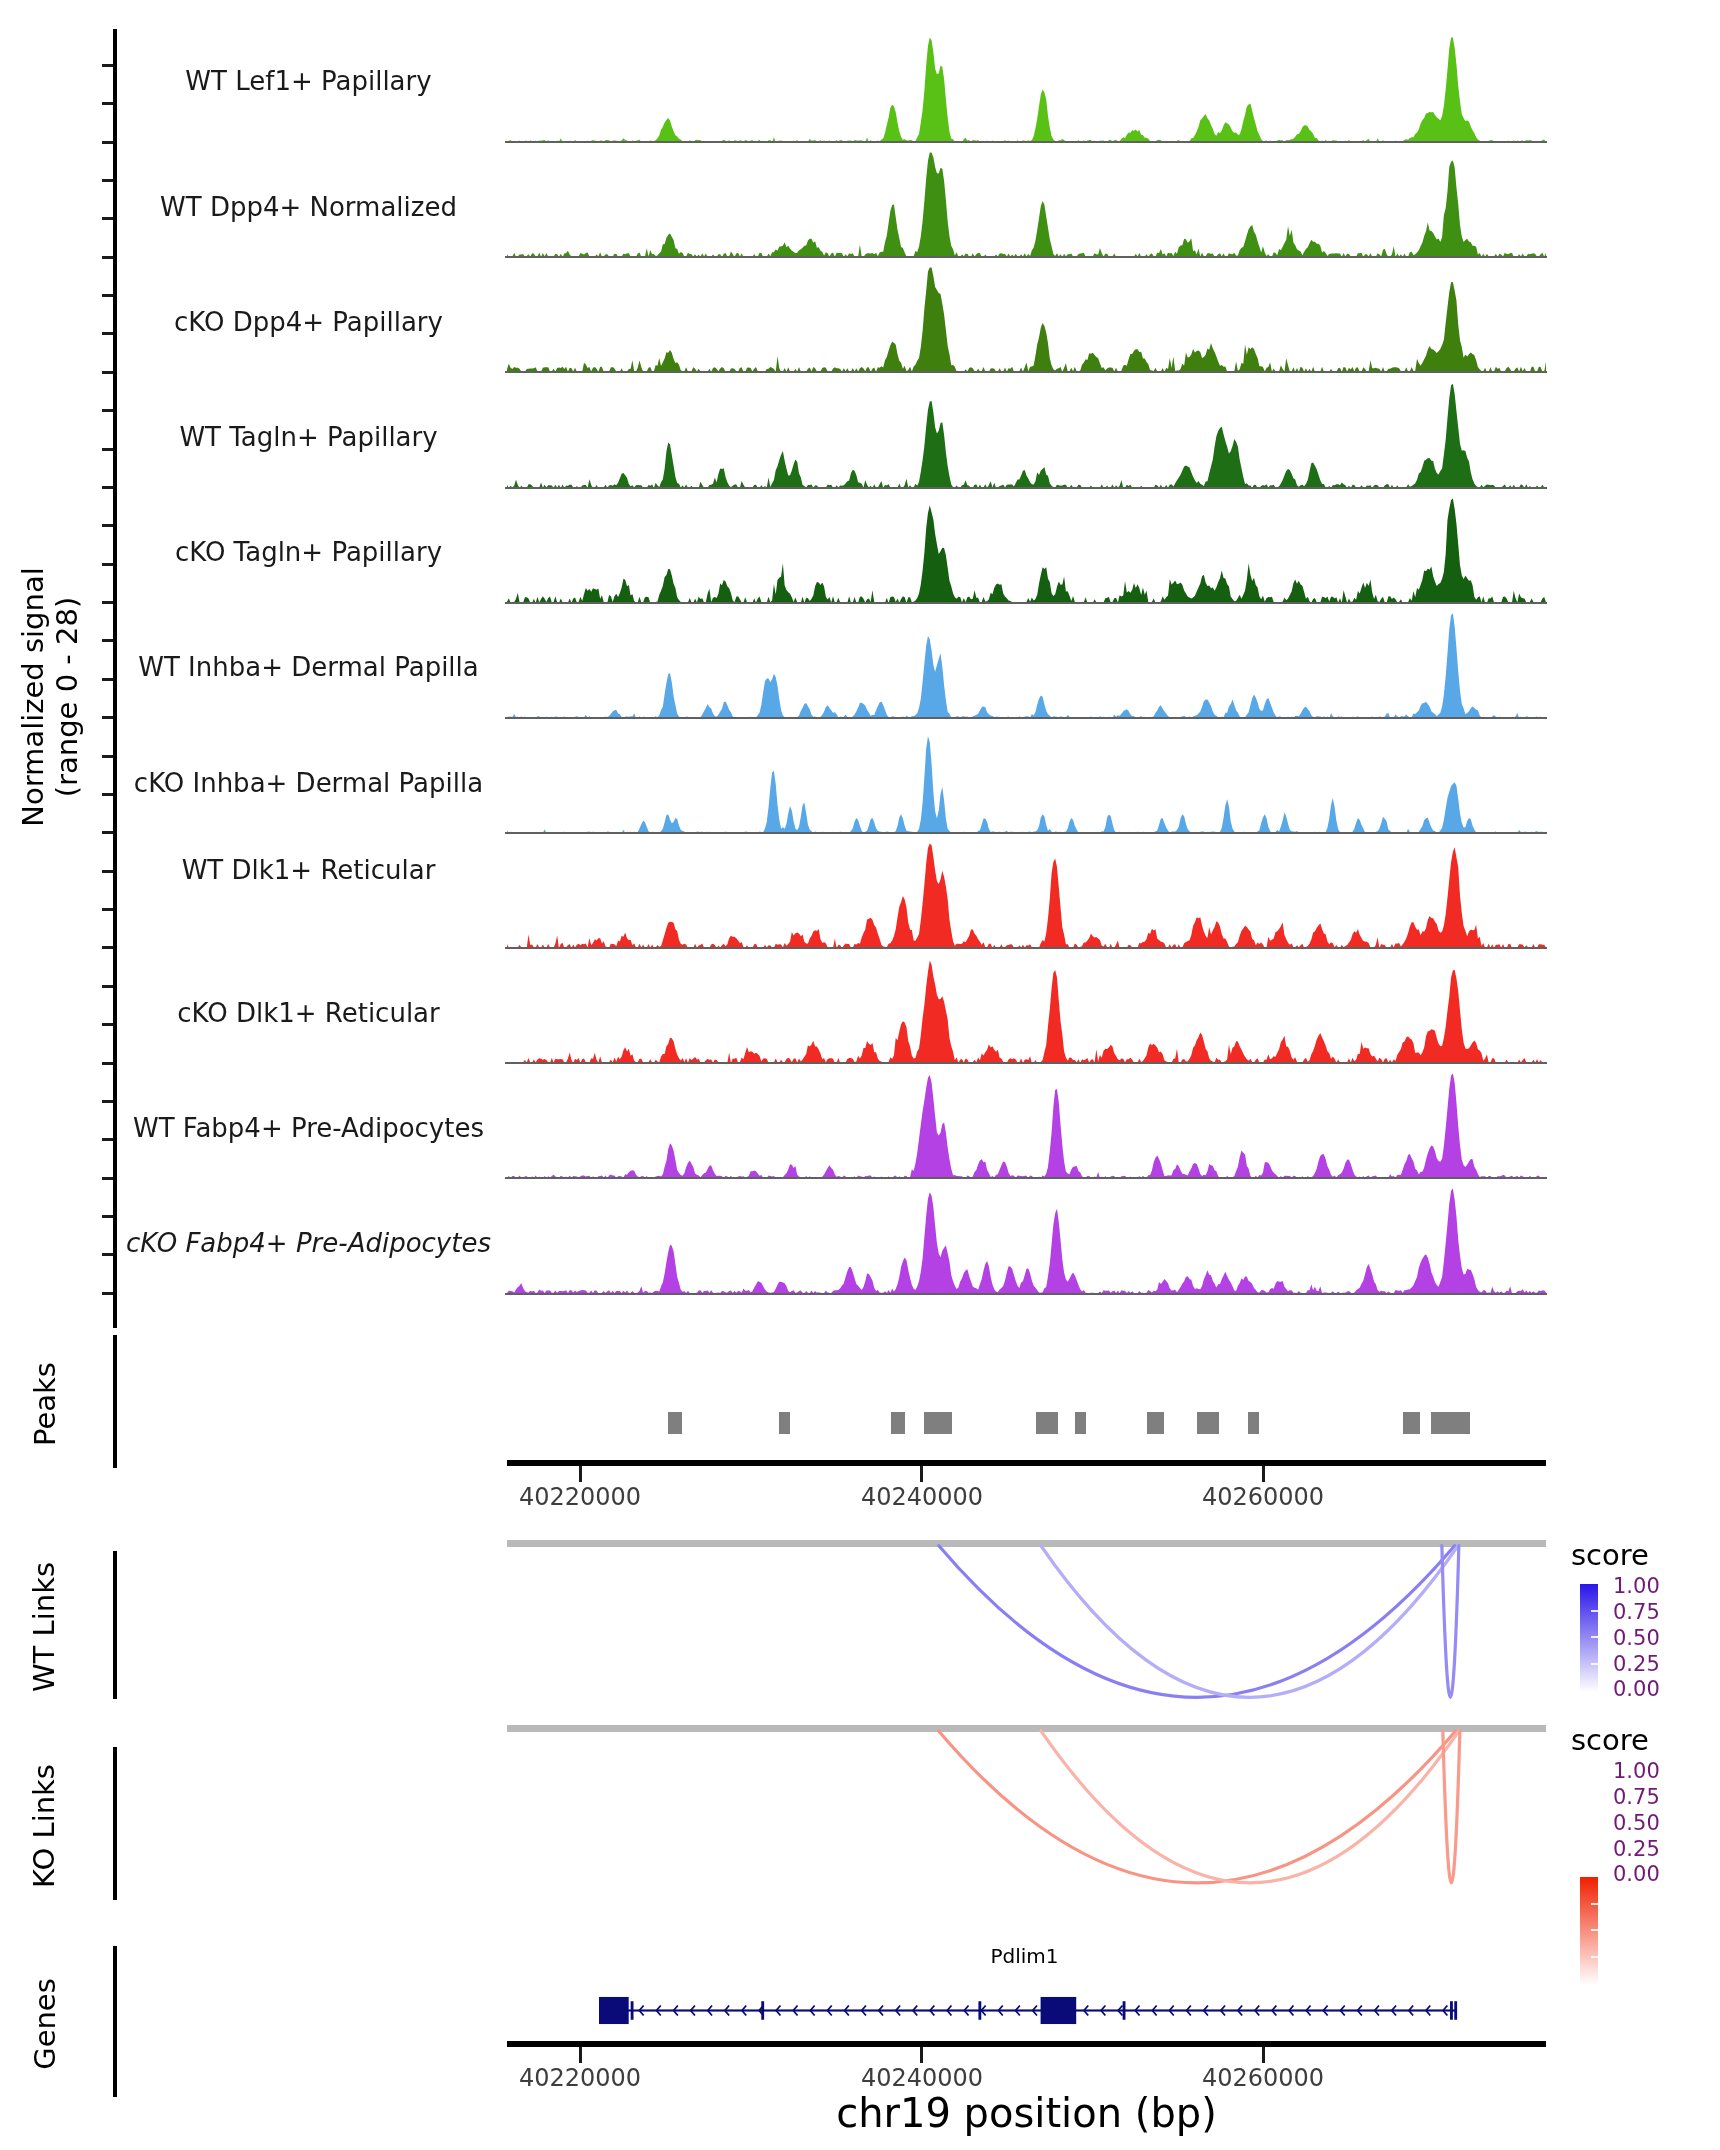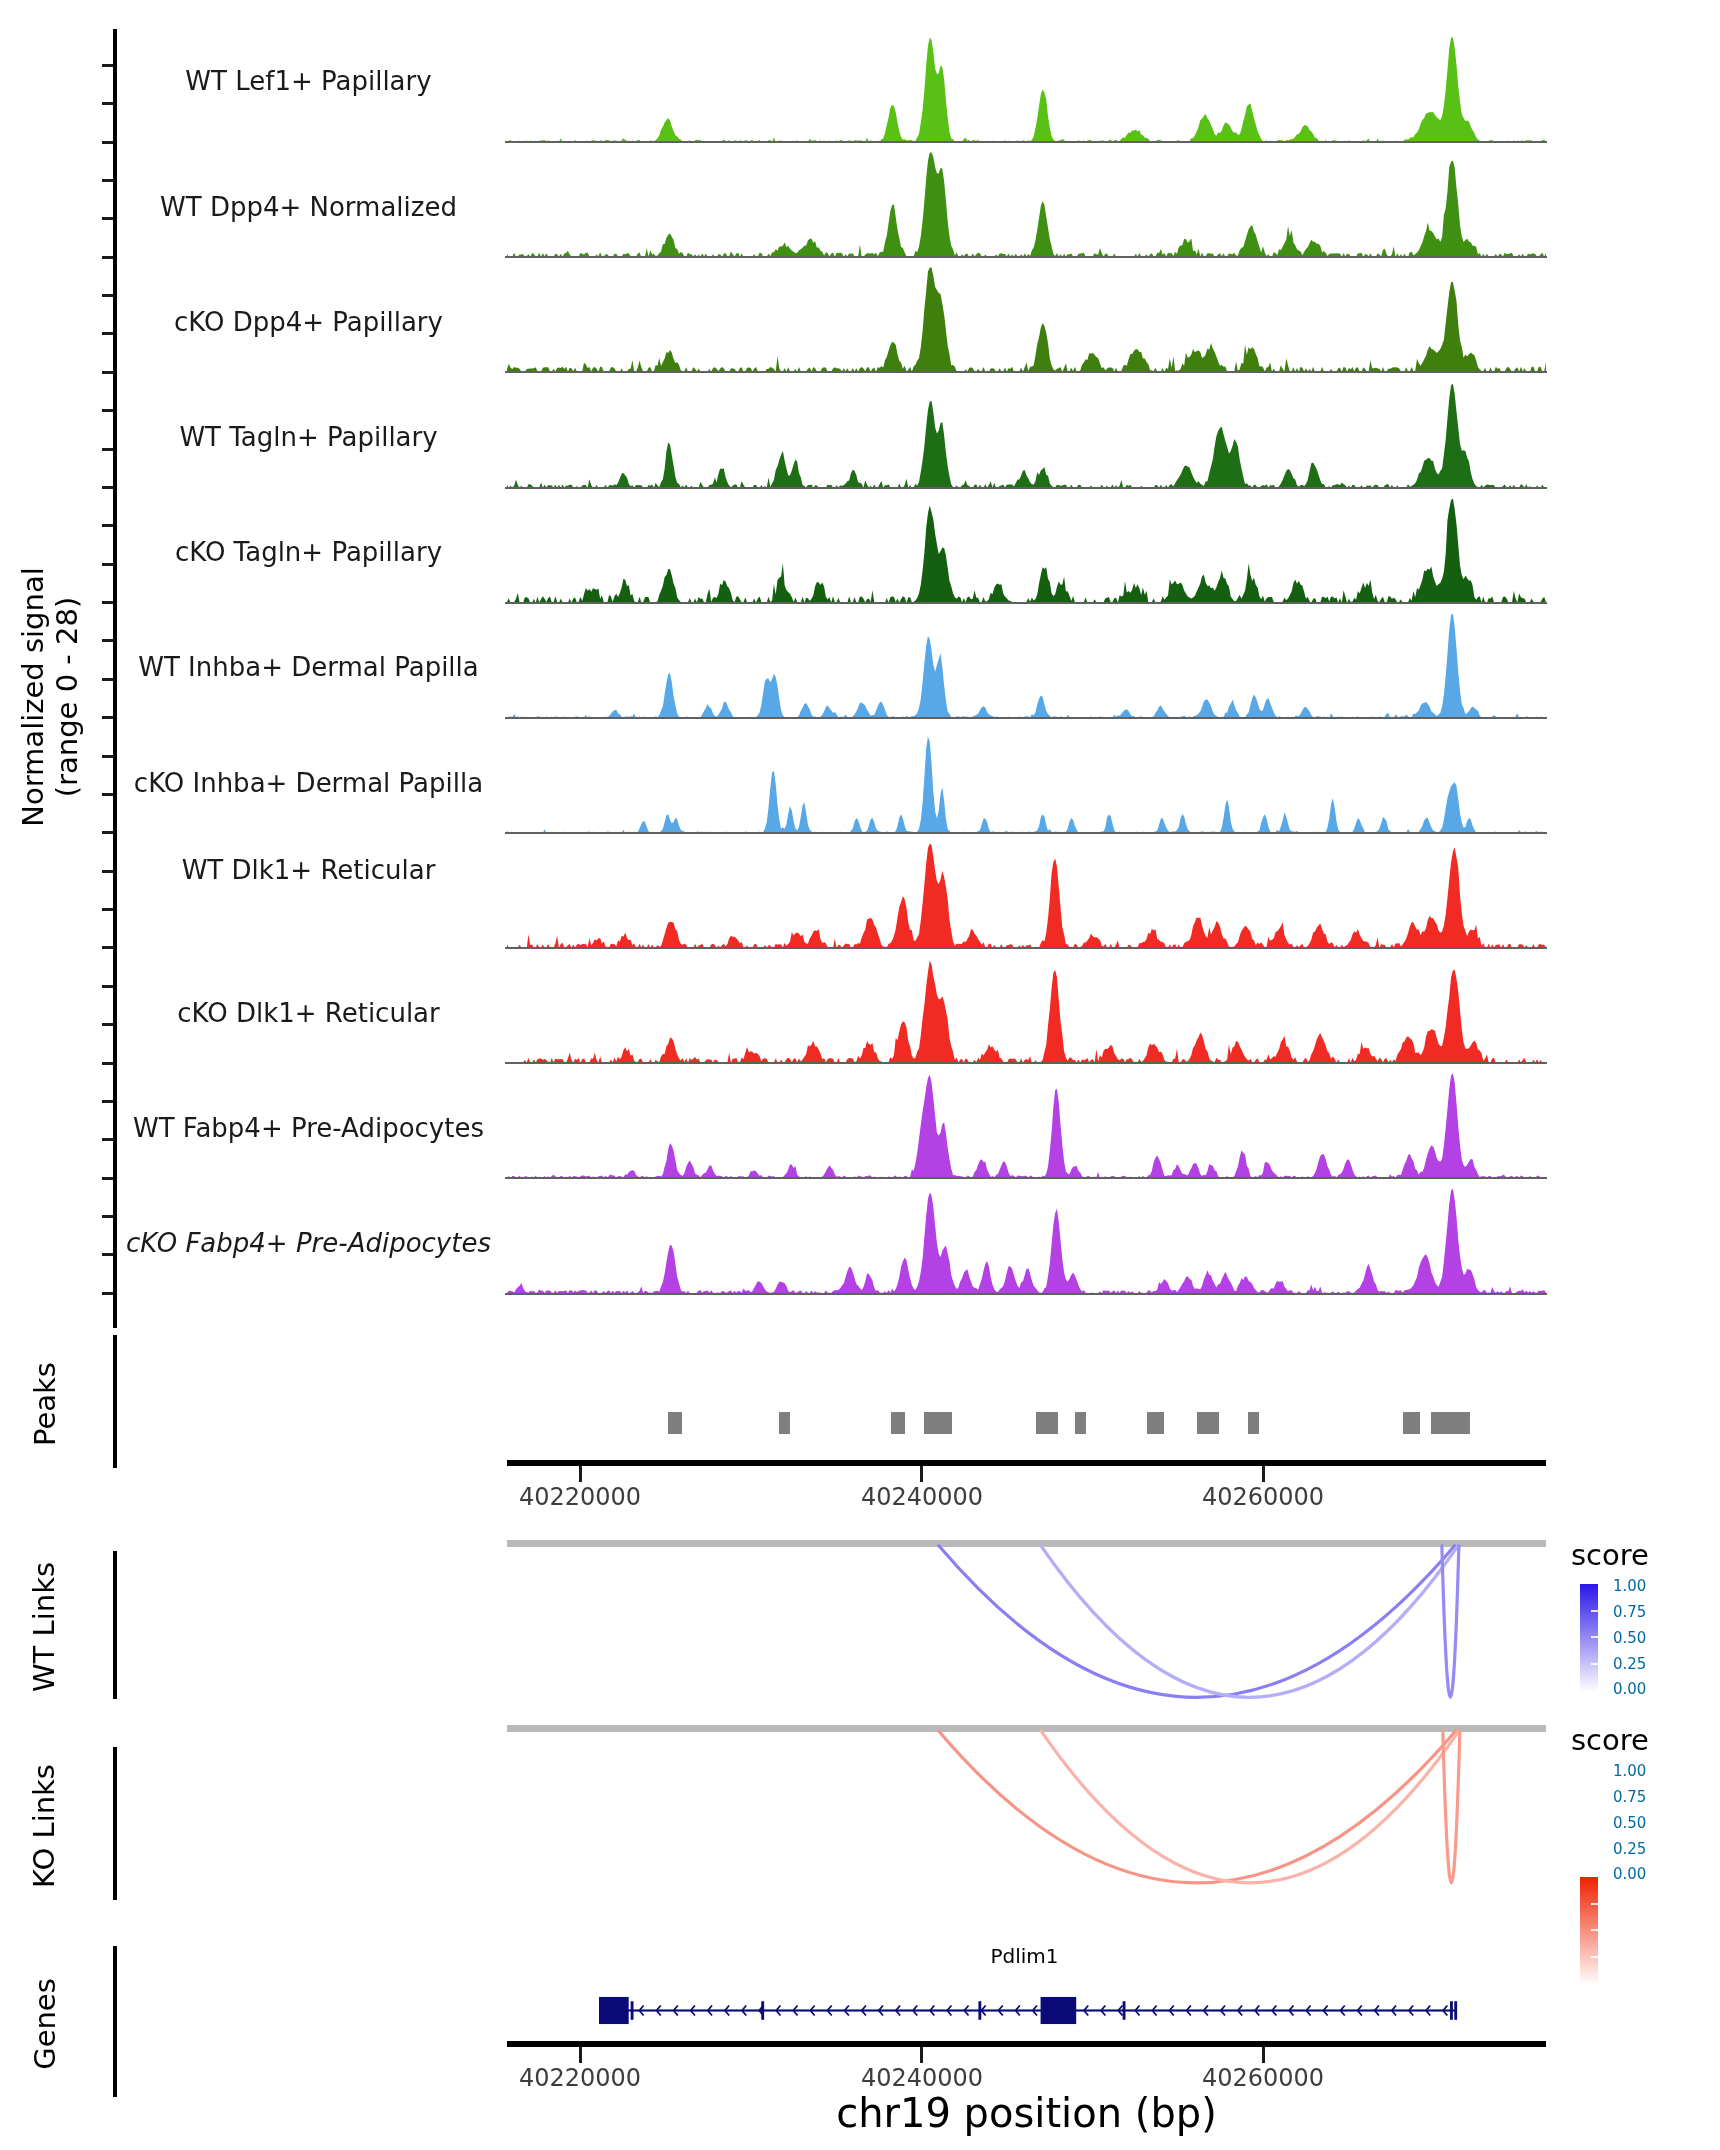--- a/index.html
+++ b/index.html
@@ -10,21 +10,21 @@
   .vline{background:#000;width:3.6px;}
   .ytick{position:absolute;width:10.8px;height:2.9px;background:#1a1a1a;left:-10.8px;}
   .axis-line{height:5.7px;background:#000;}
   .axis-tick{position:absolute;top:5.7px;width:2.9px;height:16px;background:#1a1a1a;}
   .axis-ticklabel{position:absolute;width:186px;text-align:center;font-size:24px;color:#3d3d3d;}
   .xlabel{font-size:40px;color:#000;text-align:center;width:645px;}
   .links-bar{height:6.5px;background:#b9b9b9;}
   .legend-title{font-size:29px;color:#000;}
   .legend-bar{width:18px;height:108px;position:relative;}
   .legend-bar .lt{position:absolute;right:0;width:7.2px;height:2.2px;background:rgba(255,255,255,.85);}
-  .legend-num{font-size:15px;color:#0369a1;line-height:26px;height:26px;position:absolute;left:33px;white-space:nowrap;}
+  .legend-num{font-size:21px;color:#701a75;line-height:26px;height:26px;position:absolute;left:33px;white-space:nowrap;}
   .gene-name{font-size:20px;color:#000;text-align:center;width:287px;}
   .peakbox{position:absolute;top:0;height:21.5px;background:#7f7f7f;}
   svg{display:block;}
 </style>
 </head>
 <body>
 
 <div class="abs vline" id="main-yaxis" style="left:113px;top:29px;height:1299px;"></div>
 <div class="abs" id="yticks-root" style="left:113px;top:0;">
     <div class="ytick" style="top: 64px;"></div>

